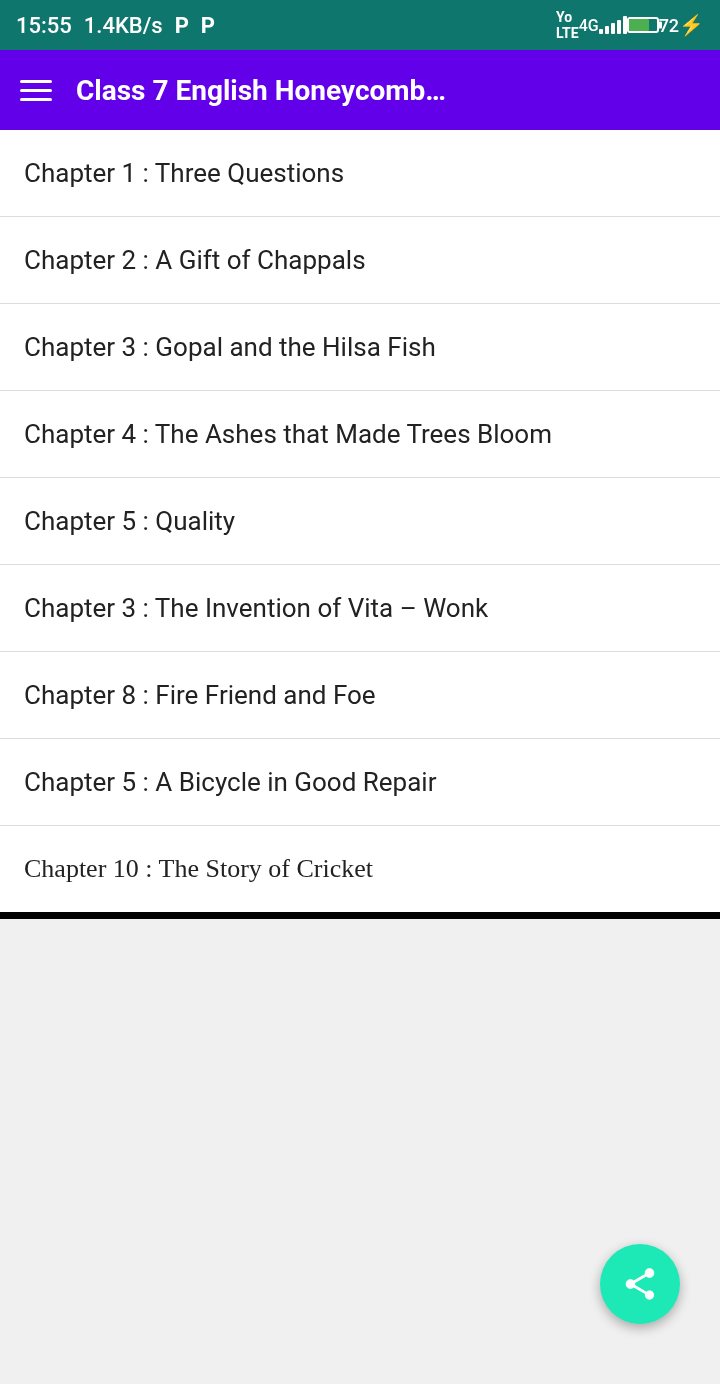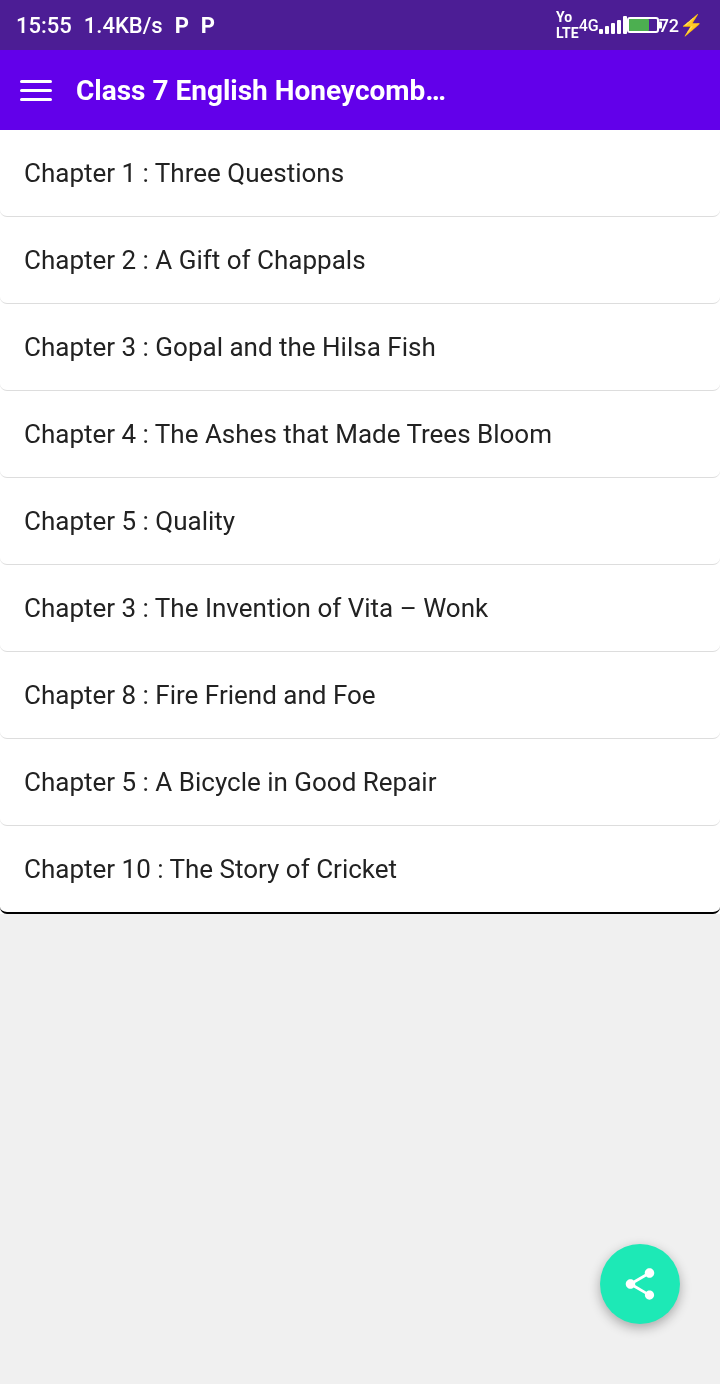--- a/index.html
+++ b/index.html
@@ -7,21 +7,21 @@
     body {
       width: 720px;
       min-height: 1384px;
       background: #f0f0f0;
       font-family: 'Roboto', Arial, sans-serif;
       position: relative;
     }
 
     
     .status-bar {
-      background: #4c1d95;
+      background: #0f766e;
       height: 50px;
       display: flex;
       align-items: center;
       justify-content: space-between;
       padding: 0 16px;
       color: white;
       font-size: 22px;
       font-weight: 500;
     }
     .status-left {
@@ -99,24 +99,24 @@
       margin-top: 0;
     }
     .chapter-item {
       padding: 28px 24px;
       font-size: 26px;
       color: #222;
       border-bottom: 1px solid #ddd;
       cursor: pointer;
       background: white;
       transition: background 0.1s;
-      border-radius: 7px;
     }
     .chapter-item:last-child {
-      border-bottom: 2px solid #000000;
+      border-bottom: 7px solid #000000;
+      font-family: Liberation Serif, serif;
     }
 
     
     .bottom-area {
       background: #f0f0f0;
       min-height: 200px;
       position: relative;
     }
 
     

